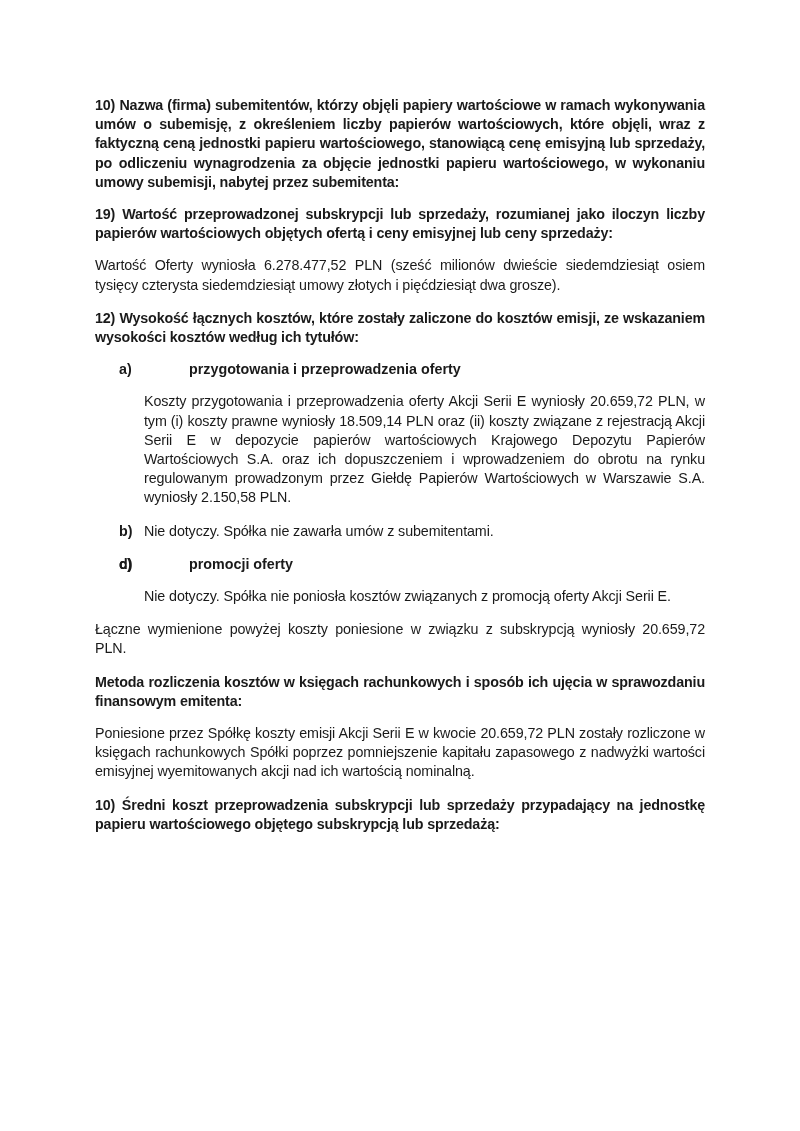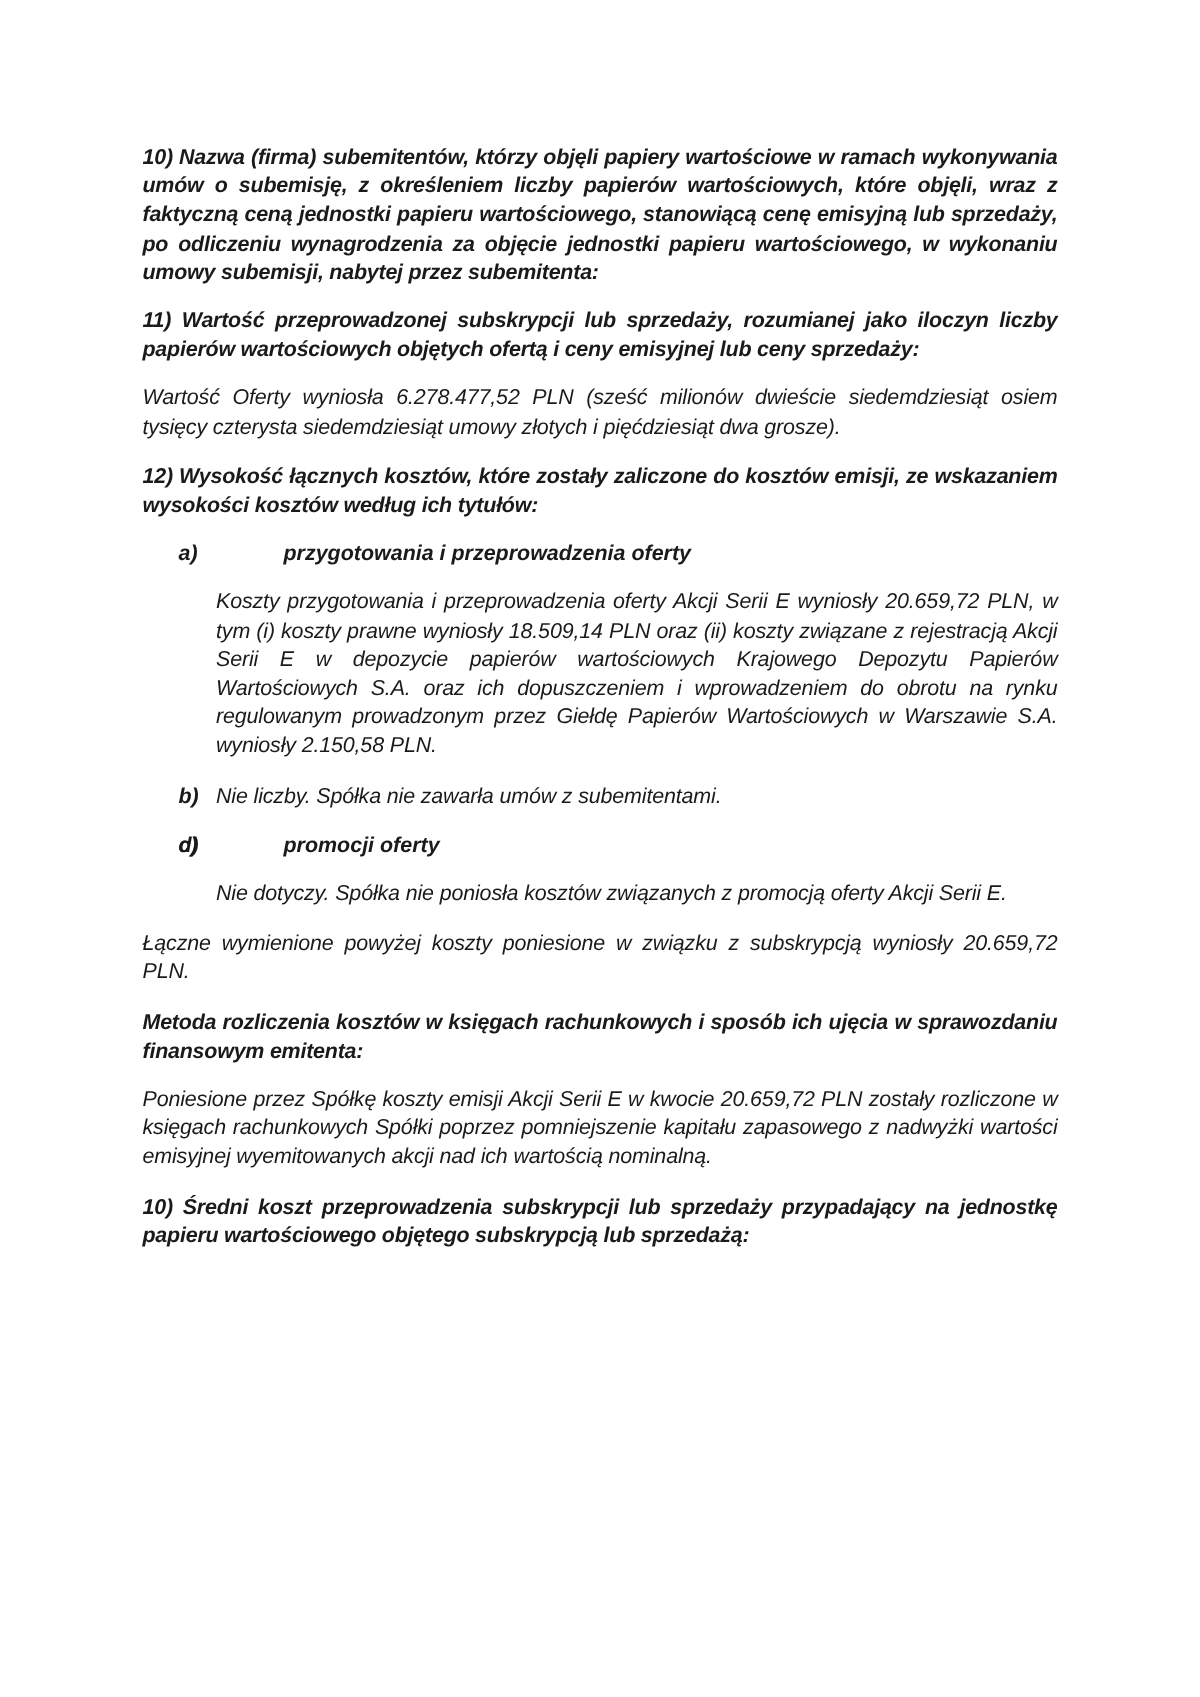--- a/index.html
+++ b/index.html
@@ -15,21 +15,20 @@
       font-family: "Liberation Sans", "DejaVu Sans", sans-serif;
       color: #1a1a1a;
     }
     .page {
       position: absolute;
       left: 95px;
       top: 96px;
       width: 610px;
       font-size: 14.3px;
       line-height: 19.2px;
-      font-style: italic;
     }
     p {
       margin: 0;
       text-align: justify;
     }
     .heading {
       font-weight: bold;
       letter-spacing: -0.15px;
     }
     .body-text {
@@ -63,34 +62,34 @@
       text-align: justify;
     }
   </style>
 </head>
 <body>
 
 <div class="page">
 
   <p class="heading gap-after-heading">10) Nazwa (firma) subemitentów, którzy objęli papiery wartościowe w ramach wykonywania umów o subemisję, z określeniem liczby papierów wartościowych, które objęli, wraz z faktyczną ceną jednostki papieru wartościowego, stanowiącą cenę emisyjną lub sprzedaży, po odliczeniu wynagrodzenia za objęcie jednostki papieru wartościowego, w wykonaniu umowy subemisji, nabytej przez subemitenta:</p>
 
-  <p class="heading gap-after-heading">11) Wartość przeprowadzonej subskrypcji lub sprzedaży, rozumianej jako iloczyn liczby papierów wartościowych objętych ofertą i ceny emisyjnej lub ceny sprzedaży:</p>
+  <p class="heading gap-after-heading">19) Wartość przeprowadzonej subskrypcji lub sprzedaży, rozumianej jako iloczyn liczby papierów wartościowych objętych ofertą i ceny emisyjnej lub ceny sprzedaży:</p>
   <p class="body-text gap-after-body">Wartość Oferty wyniosła 6.278.477,52 PLN (sześć milionów dwieście siedemdziesiąt osiem tysięcy czterysta siedemdziesiąt umowy złotych i pięćdziesiąt dwa grosze).</p>
 
   <p class="heading gap-after-heading">12) Wysokość łącznych kosztów, które zostały zaliczone do kosztów emisji, ze wskazaniem wysokości kosztów według ich tytułów:</p>
 
   <div class="list">
     <div class="list-item">
       <span class="list-marker">a)</span>
       <div class="list-title">przygotowania i przeprowadzenia oferty</div>
       <div class="list-body body-text">Koszty przygotowania i przeprowadzenia oferty Akcji Serii E wyniosły 20.659,72 PLN, w tym (i) koszty prawne wyniosły 18.509,14 PLN oraz (ii) koszty związane z rejestracją Akcji Serii E w depozycie papierów wartościowych Krajowego Depozytu Papierów Wartościowych S.A. oraz ich dopuszczeniem i wprowadzeniem do obrotu na rynku regulowanym prowadzonym przez Giełdę Papierów Wartościowych w Warszawie S.A. wyniosły 2.150,58 PLN.</div>
     </div>
     <div class="list-item">
       <span class="list-marker">b)</span>
-      <div class="list-body body-text">Nie liczby. Spółka nie zawarła umów z subemitentami.</div>
+      <div class="list-body body-text">Nie dotyczy. Spółka nie zawarła umów z subemitentami.</div>
     </div>
     <div class="list-item">
       <span class="list-marker">c)</span>
     </div>
     <div class="list-item">
       <span class="list-marker">d)</span>
       <div class="list-title">promocji oferty</div>
       <div class="list-body body-text">Nie dotyczy. Spółka nie poniosła kosztów związanych z promocją oferty Akcji Serii E.</div>
     </div>
   </div>

